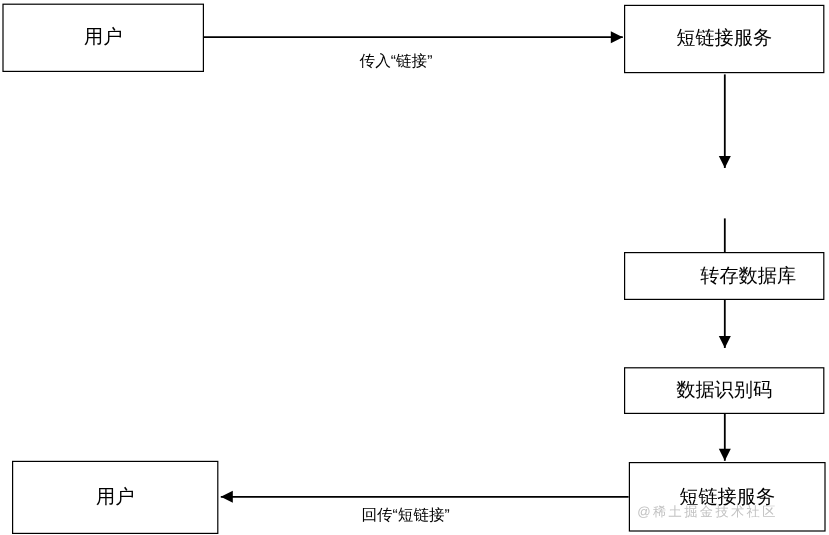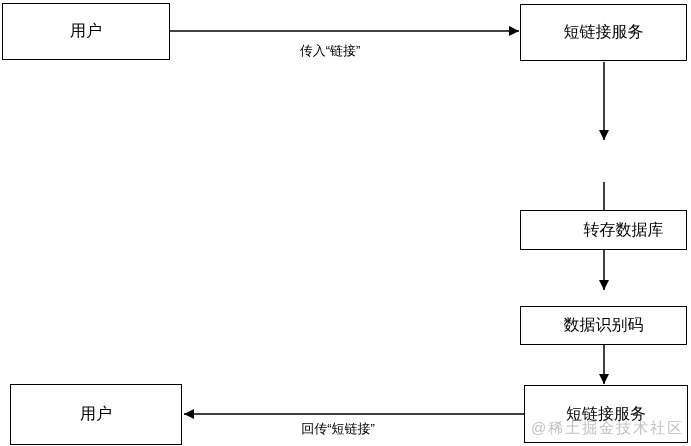--- a/index.html
+++ b/index.html
@@ -51,21 +51,21 @@
     color: #000000;
     z-index: 3;
     white-space: nowrap;
   }
   .el-pass   { left: 250px; top: 42px;  }
   .el-return { left: 258px; top: 420px; }
   .watermark {
     position: absolute;
     left: 531px;
     top: 419px;
-    font-size: 15px;
+    font-size: 11px;
     letter-spacing: 2px;
     color: #c2c2c2;
     z-index: 4;
     white-space: nowrap;
   }
 </style>
 </head>
 <body>
 
 <div class="canvas">

